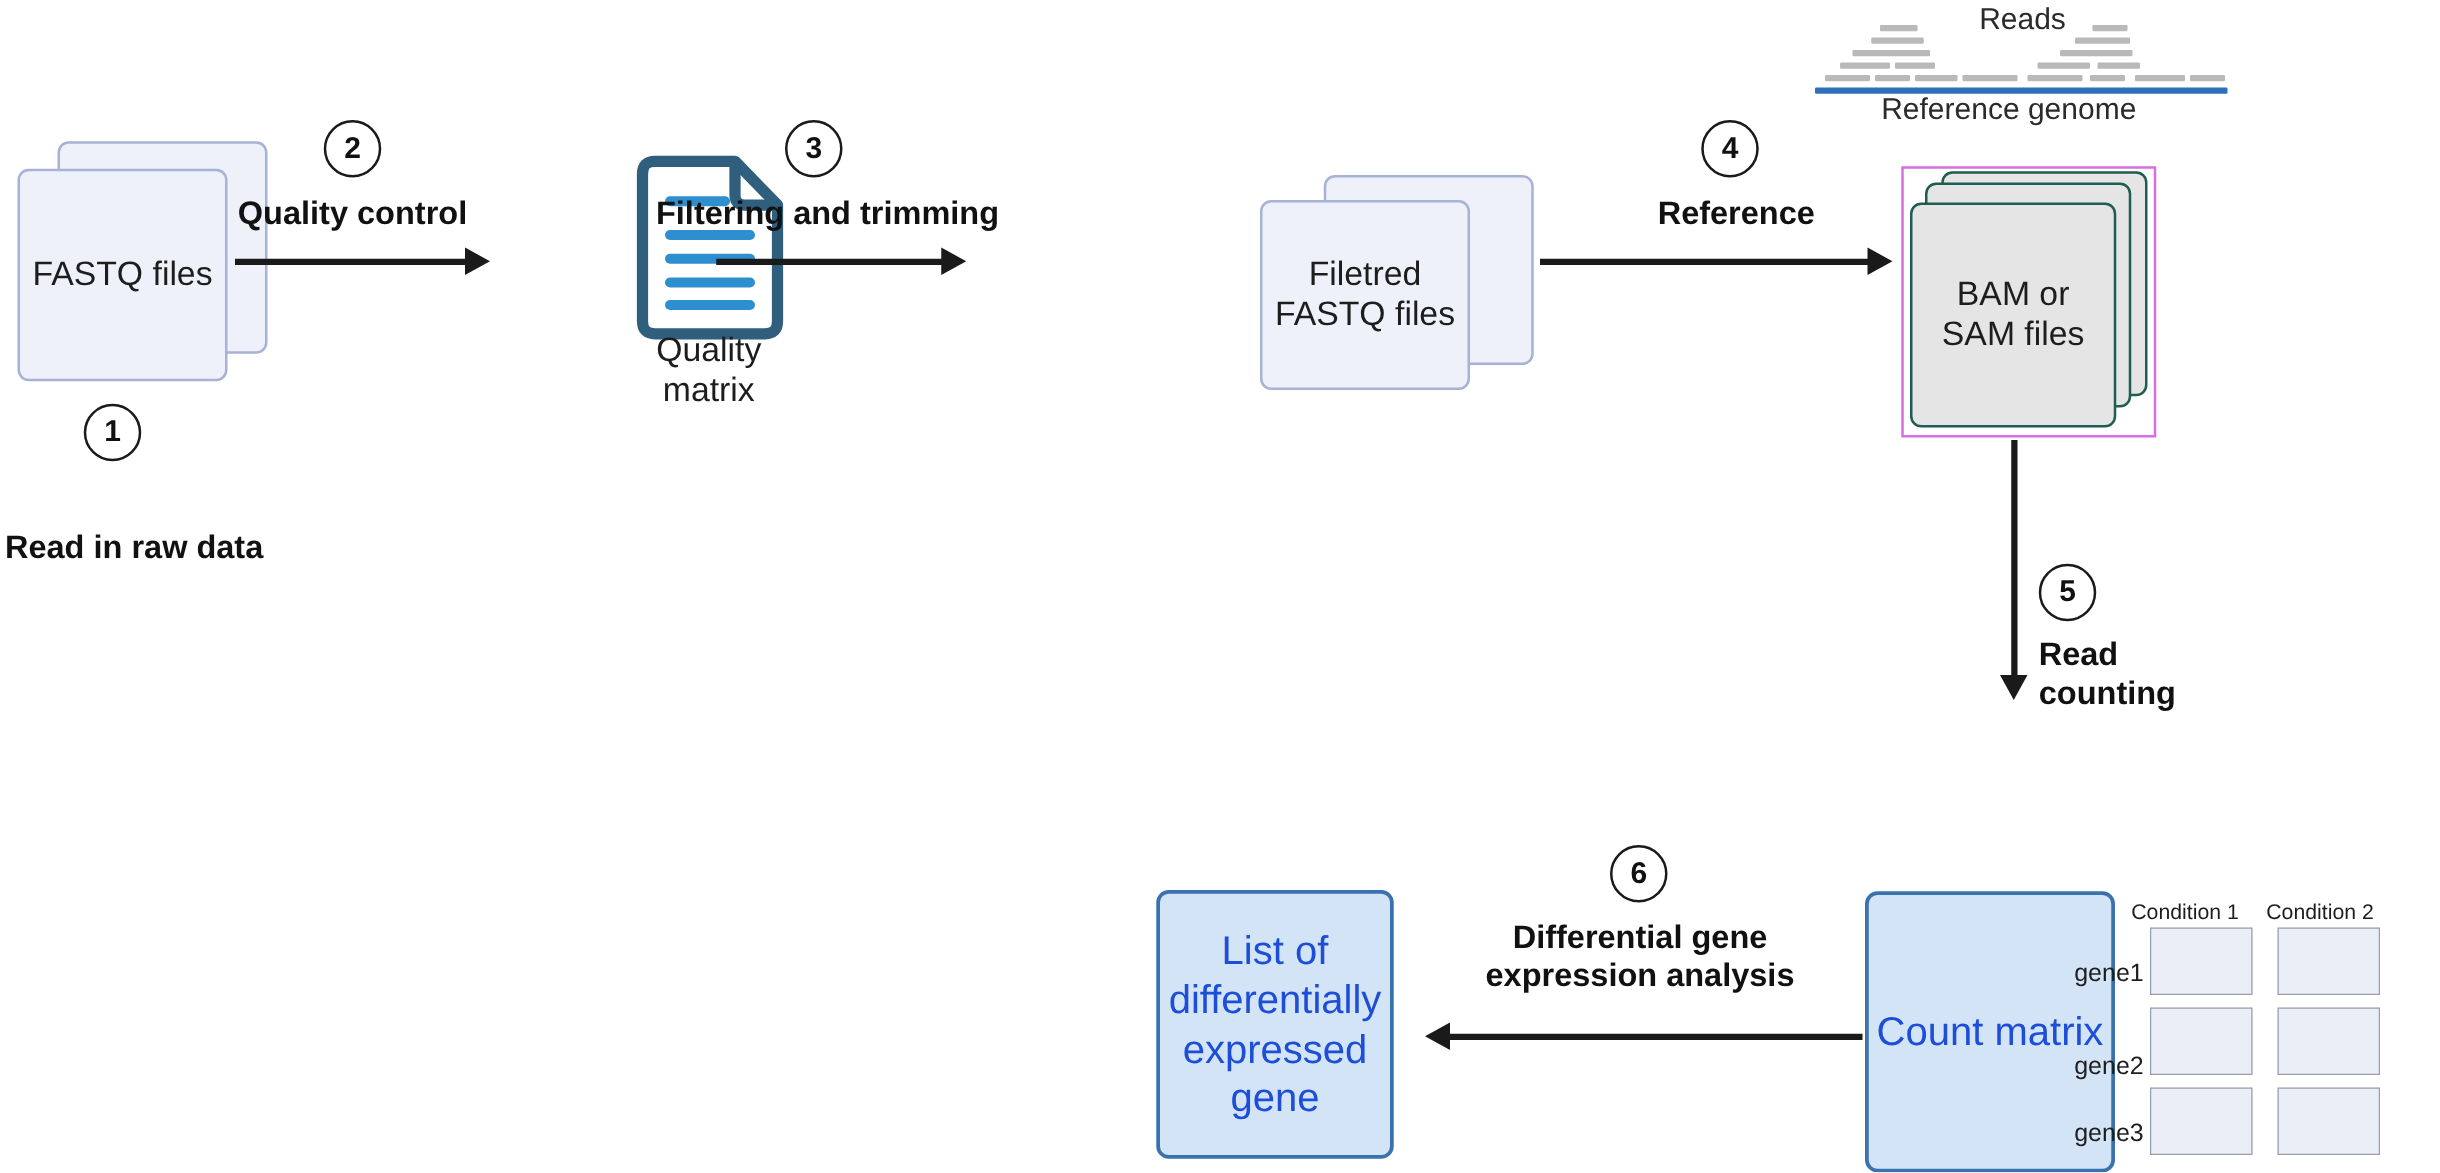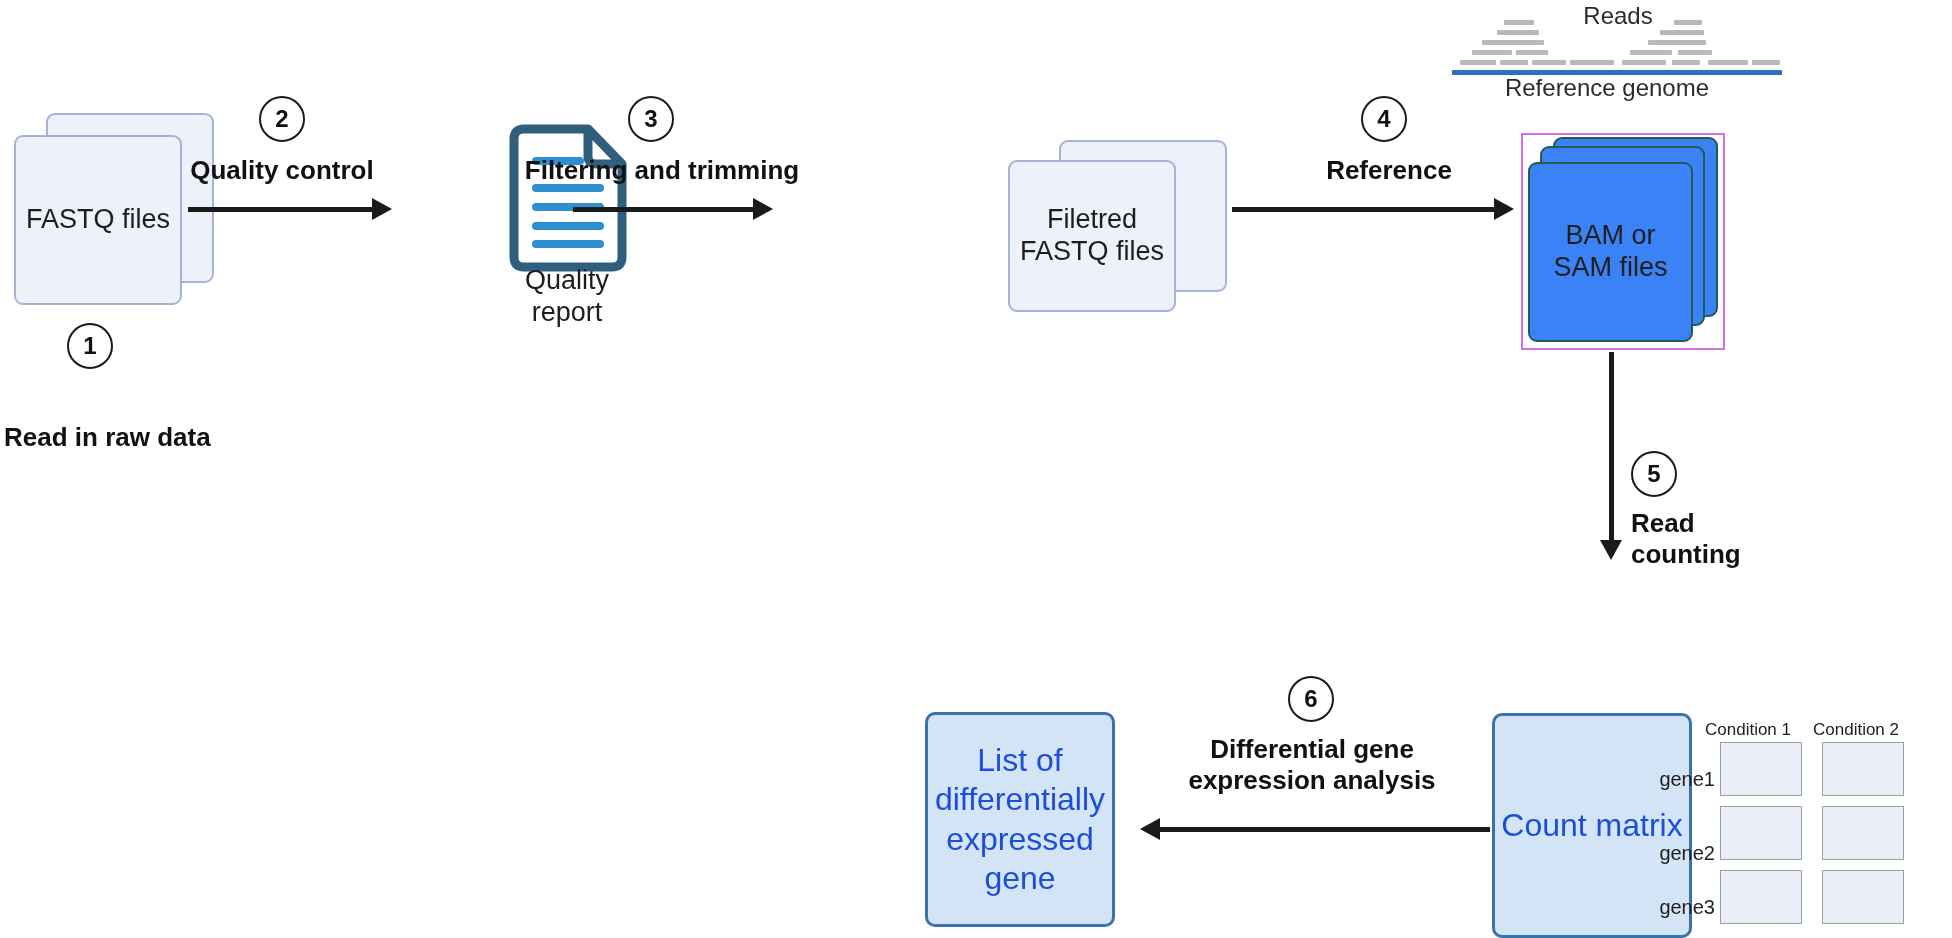--- a/index.html
+++ b/index.html
@@ -33,21 +33,21 @@
     color:#1d1d1d;
     text-align:center;
     white-space:pre-line;
     padding:0 6px;
   }
 
   
   .bamstack{position:absolute;}
   .bamstack .sheet{
     position:absolute;
-    background:#3b82f6;
+    background:#e5e5e5;
     border:2.5px solid #1f5c52;
     border-radius:9px;
     box-sizing:border-box;
   }
   .bamstack .s3{right:0;top:0;}
   .bamstack .s2{right:13px;top:9px;}
   .bamstack .s1{left:0;bottom:0;display:flex;align-items:center;justify-content:center;}
   .bamstack .lbl{
     font-size:27px;line-height:1.18;text-align:center;white-space:pre-line;color:#1d1d1d;
   }
@@ -180,21 +180,21 @@
       <g stroke="#2e8fd0" stroke-width="8" stroke-linecap="round">
         <line x1="36" y1="38" x2="80" y2="38"></line>
         <line x1="36" y1="65" x2="100" y2="65"></line>
         <line x1="36" y1="84" x2="100" y2="84"></line>
         <line x1="36" y1="103" x2="100" y2="103"></line>
         <line x1="36" y1="121" x2="100" y2="121"></line>
       </g>
     </svg>
   </div>
   <div class="caption" style="left:567px;top:265px;">Quality
-report</div>
+matrix</div>
 
   <div class="arrow-h right" style="left:573px;top:198px;width:200px;">
     <div class="shaft" style="width:182px;"></div>
     <div class="head"></div>
   </div>
 
   <div class="stepcircle" style="left:628px;top:96px;">
     <span>3</span>
   </div>
   <div class="steplabel ctr" style="left:662px;top:155px;">Filtering and trimming</div>

